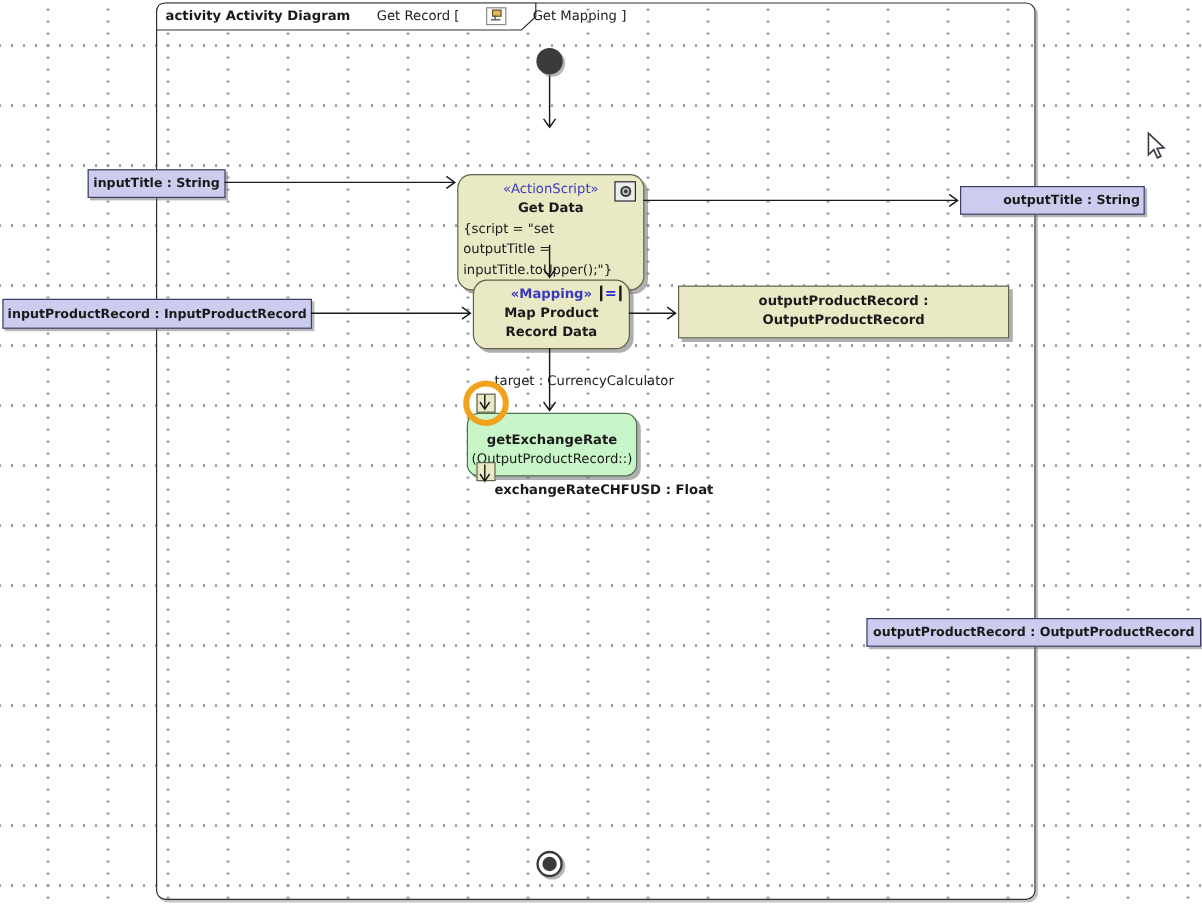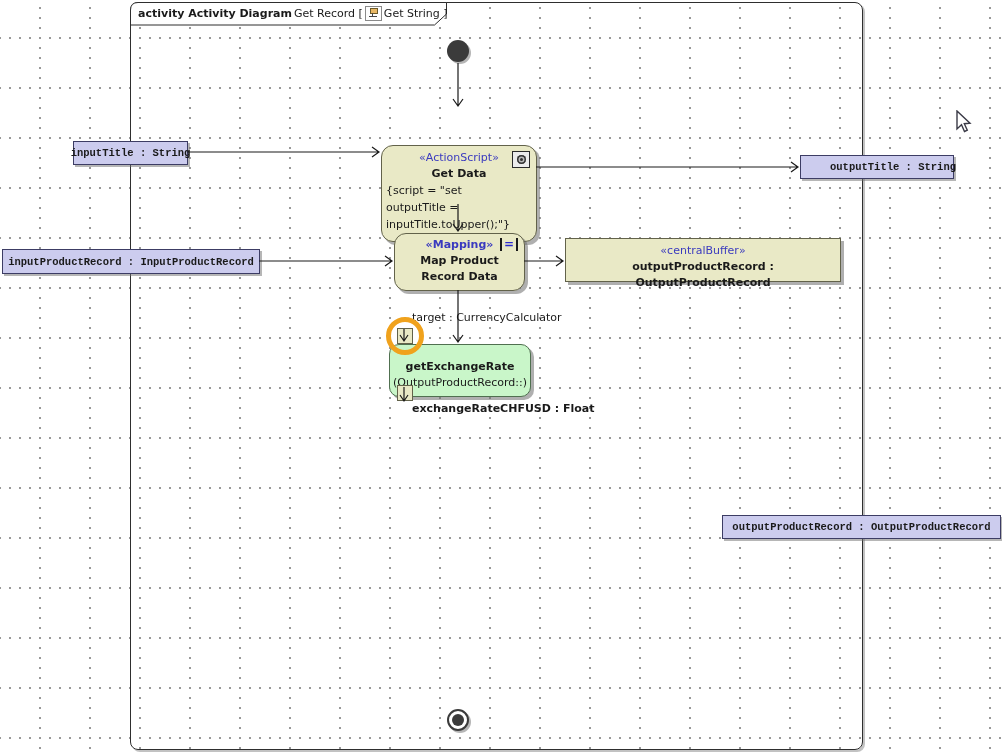--- a/index.html
+++ b/index.html
@@ -20,21 +20,21 @@
   .abs{position:absolute;}
   
   .frame{
     left:130px;top:2px;width:731px;height:746px;
     border:1px solid #2e2e2e;border-radius:8px;
     box-shadow:2px 2px 0 rgba(120,120,120,.45);
     background:transparent;
   }
   .frame-tab{left:130px;top:2px;width:318px;height:24px;}
   .frame-title{
-    left:138px;top:6px;height:15px;display:flex;align-items:center;gap:2px;white-space:nowrap;
+    left:138px;top:6px;height:15px;display:flex;align-items:center;gap:22px;white-space:nowrap;
   }
   .frame-title .kw{font-weight:bold;}
   .dgm-icon{
     width:15px;height:13px;border:1px solid #8a8a8a;background:#fdfdfd;
     display:inline-block;position:relative;
   }
   .dgm-icon i{position:absolute;left:4px;top:1px;width:6px;height:4px;background:#e8b764;border:1px solid #6b5a2a;}
   .dgm-icon b{position:absolute;left:6px;top:6px;width:1px;height:3px;background:#444;}
   .dgm-icon u{position:absolute;left:3px;top:9px;width:8px;height:1px;background:#444;}
   
@@ -48,21 +48,20 @@
   .stereo{color:var(--stereotype-text,#3a3abf);}
   .bold{font-weight:bold;}
   .script-lines{text-align:left;padding-left:4px;line-height:17px;}
   .objnode{
     background:var(--object-fill,#ccccee);
     border:1px solid var(--object-border,#3c3c64);
     box-shadow:2px 2px 0 rgba(110,110,110,.5);
     font-weight:bold;text-align:left;white-space:nowrap;
     display:flex;align-items:center;justify-content:center;
     font-size:10.5px;
-    font-family:Liberation Mono, monospace;
   }
   .buffer{
     background:var(--node-fill,#e9e9c6);
     border:1px solid var(--node-border,#62624a);
     box-shadow:3px 3px 0 rgba(110,110,110,.55);
     text-align:center;line-height:16px;padding-top:4px;
   }
   .call{
     background:var(--call-fill,#c9f6c9);
     border:1px solid var(--call-border,#507050);
@@ -115,21 +114,21 @@
   <path d="M0.5,23 L0.5,8 Q0.5,0.5 8,0.5 L316.5,0.5 L316.5,12 L304.5,23 Z" fill="#ffffff" stroke="#2e2e2e" stroke-width="1"></path>
 </svg>
 <div class="abs frame-title">
   <span class="kw">activity Activity Diagram</span>
   <span>Get Record [</span>
   <span class="dgm-icon">
       <i></i>
       <b></b>
       <u></u>
     </span>
-  <span>Get String ]</span>
+  <span>Get Mapping ]</span>
 </div>
 
 <div class="abs initial" style="left:447px;top:40px;"></div>
 
 <div class="abs action" style="left:381px;top:108px;width:154px;height:95px;margin-top:37px;">
   <div class="as-icon">
       <span></span>
     </div>
   <div class="stereo" style="margin-top:4px;">«ActionScript»</div>
   <div class="bold">Get Data</div>
@@ -145,21 +144,20 @@
       <span class="bar"></span>
       <span class="eq">=</span>
       <span class="bar"></span>
     </div>
   <div class="stereo" style="margin-top:3px;font-weight:bold;">«Mapping»</div>
   <div class="bold">Map Product</div>
   <div class="bold">Record Data</div>
 </div>
 
 <div class="abs buffer" style="left:565px;top:238px;width:274px;height:38px;">
-  <div class="stereo">«centralBuffer»</div>
   <div class="bold">outputProductRecord : OutputProductRecord</div>
 </div>
 
 <div class="abs objnode" style="left:73px;top:141px;width:113px;height:22px;">
   <span>inputTitle : String</span>
 </div>
 <div class="abs objnode" style="left:800px;top:155px;width:120px;height:22px;padding-left:32px;">
   <span>outputTitle : String</span>
 </div>
 <div class="abs objnode" style="left:2px;top:249px;width:256px;height:23px;">

